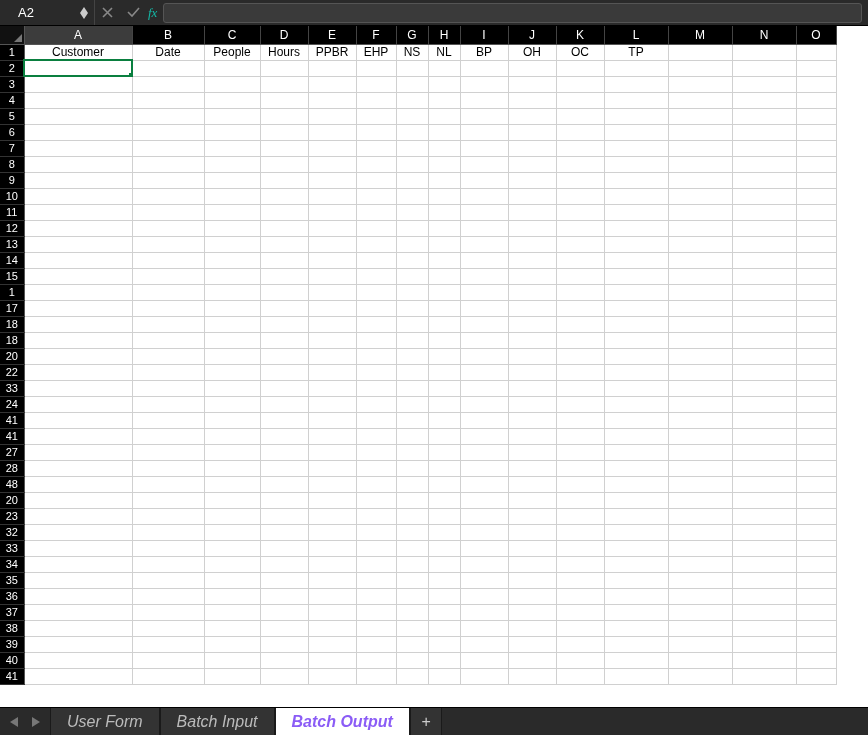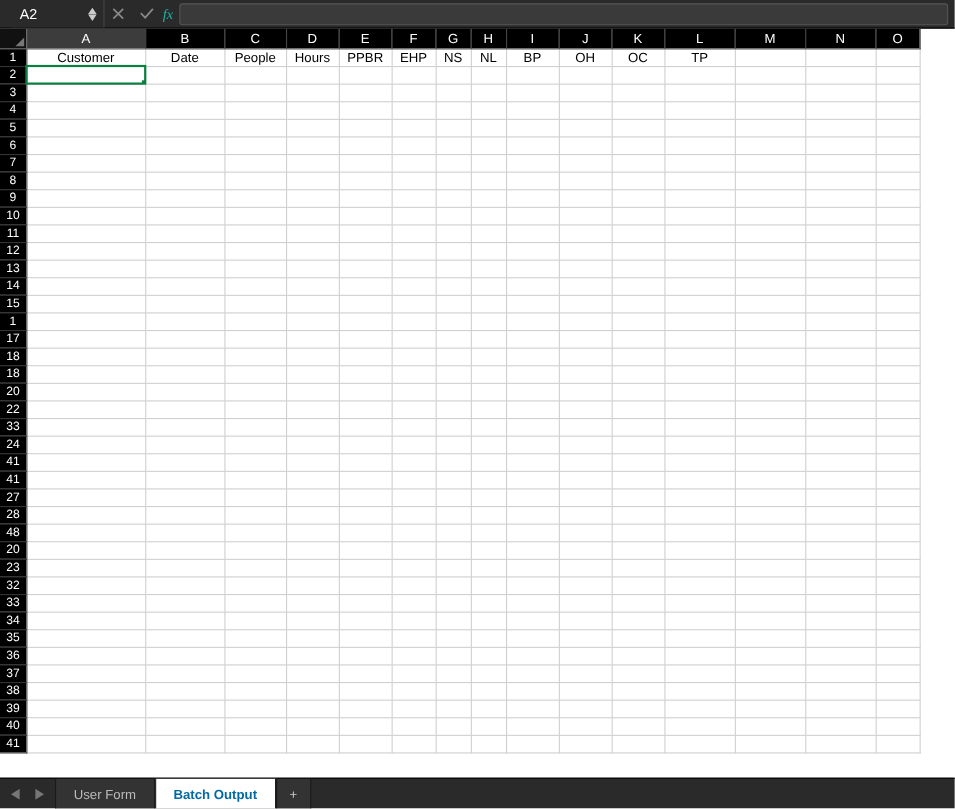--- a/index.html
+++ b/index.html
@@ -165,30 +165,31 @@
   }
   .tab-nav .arrow {
     color: #777;
     display:flex; align-items:center; justify-content:center;
     width:16px; height:100%;
   }
   .tab {
     padding: 0 16px;
     display: flex;
     align-items: center;
-    font-size: 12px;
+    font-size: 16px;
     border-right: 1px solid #1a1a1a;
     border-left: 1px solid #1a1a1a;
     background: #333;
     color: #bbb;
     cursor: pointer;
+    font-style: italic;
   }
   .tab.active {
     background: #fff;
-    color: #0369a1;
+    color: #8b5cf6;
     font-weight: bold;
   }
   .tab.add {
     width: 32px;
     justify-content: center;
     color: #ccc;
     padding: 0;
   }
 </style>
 </head>
@@ -991,16 +992,17 @@
         </svg>
     </div>
     <div class="arrow">
       <svg width="8" height="10">
           <polygon points="0,0 0,10 8,5" fill="#777"></polygon>
         </svg>
     </div>
   </div>
   <div id="tabs" style="display: flex;">
       <div class="tab">User Form</div>
+      <div class="tab">Batch Input</div>
       <div class="tab active">Batch Output</div>
       <div class="tab add">+</div>
     </div>
 </div>
 
 </body></html>

